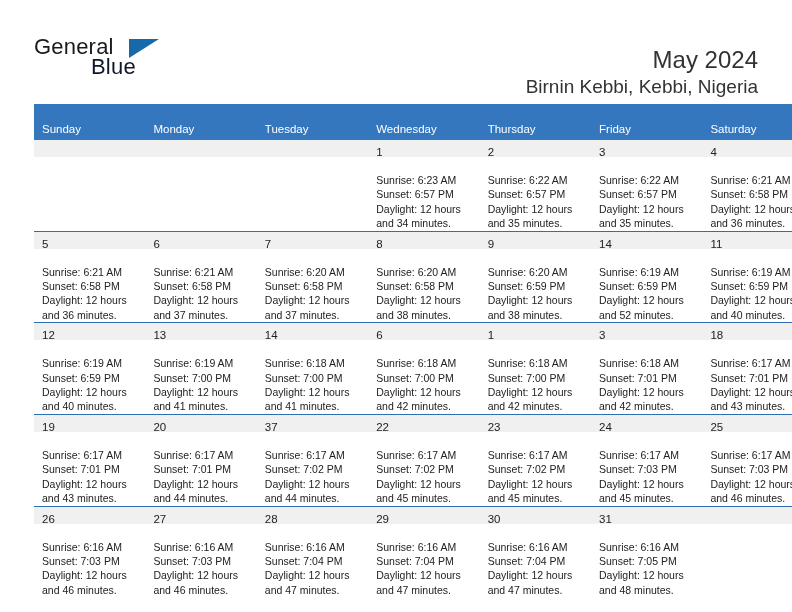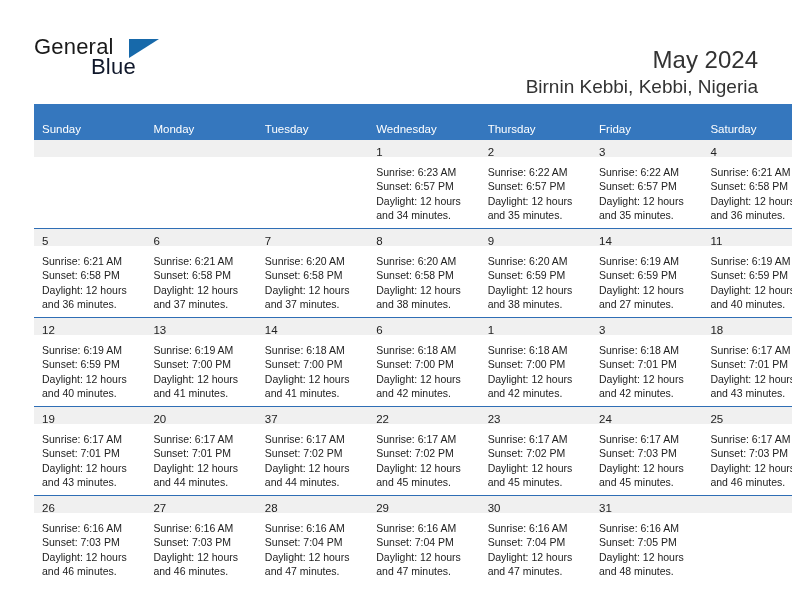--- a/index.html
+++ b/index.html
@@ -119,21 +119,21 @@
     height: 17px;
     padding: 2px 0 0 8px;
     box-sizing: border-box;
   }
   .daynum {
     font-size: 11.5px;
     color: #222222;
     line-height: 13px;
   }
   .cell-body {
-    padding: 8px 6px 0 8px;
+    padding: 16px 6px 0 8px;
   }
   .cell-body .ln {
     font-size: 10.5px;
     line-height: 14.4px;
     color: #222222;
     white-space: nowrap;
   }
   td.empty .daynum-band {
     background: #f0f0f0;
   }
@@ -261,21 +261,21 @@
                 <div class="ln">Daylight: 12 hours</div>
                 <div class="ln">and 38 minutes.</div>
               </div>
             </td>
             <td>
               <div class="daynum-band"><span class="daynum">14</span></div>
               <div class="cell-body">
                 <div class="ln">Sunrise: 6:19 AM</div>
                 <div class="ln">Sunset: 6:59 PM</div>
                 <div class="ln">Daylight: 12 hours</div>
-                <div class="ln">and 27 minutes.</div>
+                <div class="ln">and 52 minutes.</div>
               </div>
             </td>
             <td>
               <div class="daynum-band"><span class="daynum">11</span></div>
               <div class="cell-body">
                 <div class="ln">Sunrise: 6:19 AM</div>
                 <div class="ln">Sunset: 6:59 PM</div>
                 <div class="ln">Daylight: 12 hours</div>
                 <div class="ln">and 40 minutes.</div>
               </div>

